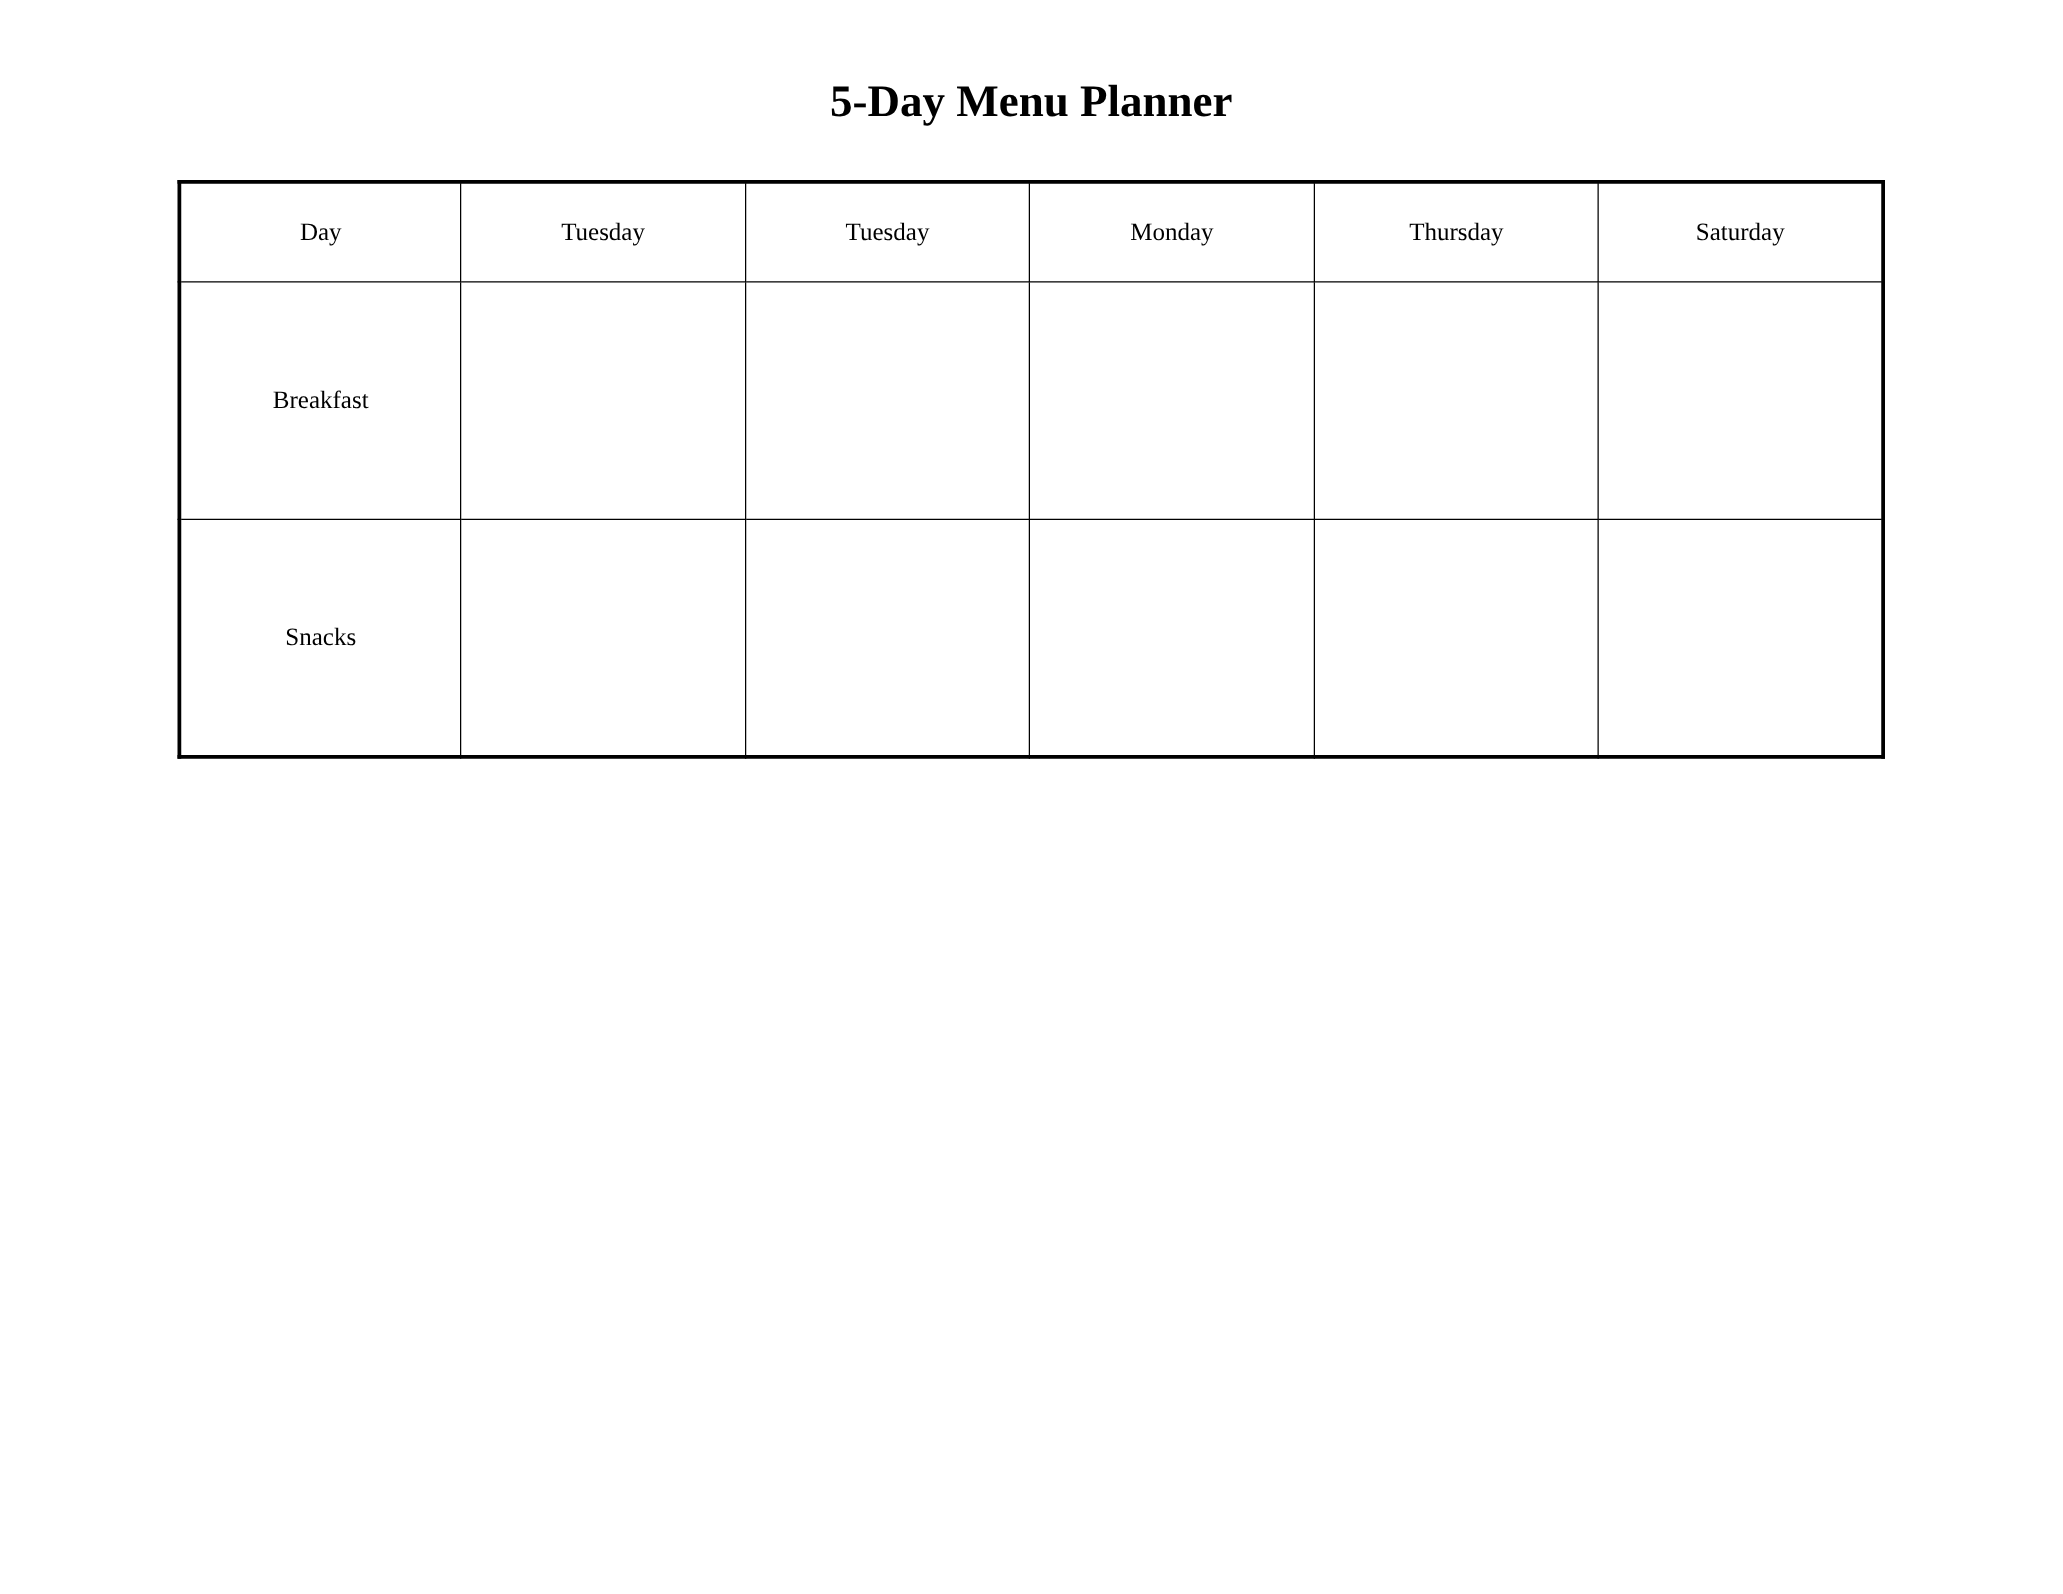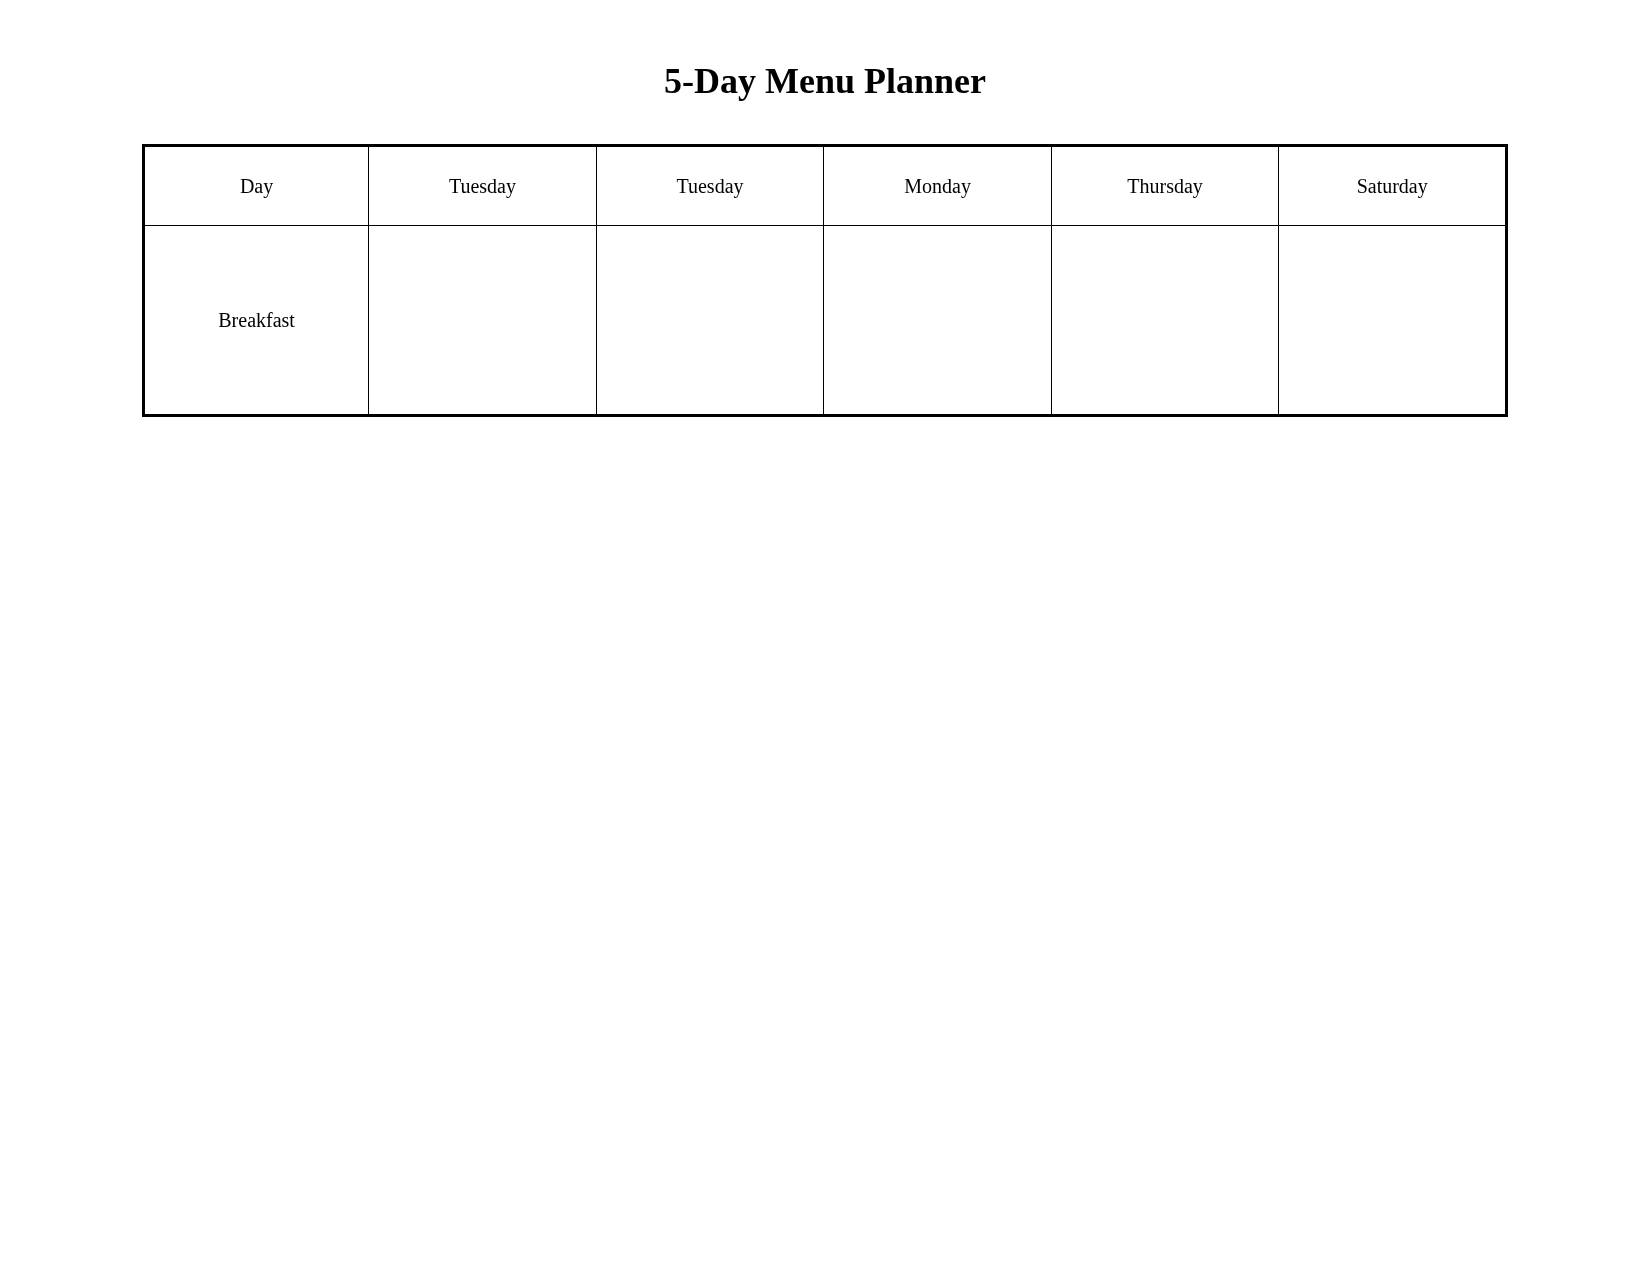--- a/index.html
+++ b/index.html
@@ -84,14 +84,22 @@
   </thead>
   <tbody>
     <tr>
       <td class="row-label">Breakfast</td>
       <td></td>
       <td></td>
       <td></td>
       <td></td>
       <td></td>
     </tr>
+    <tr>
+      <td class="row-label">Snacks</td>
+      <td></td>
+      <td></td>
+      <td></td>
+      <td></td>
+      <td></td>
+    </tr>
   </tbody>
 </table>
 
 </body></html>

